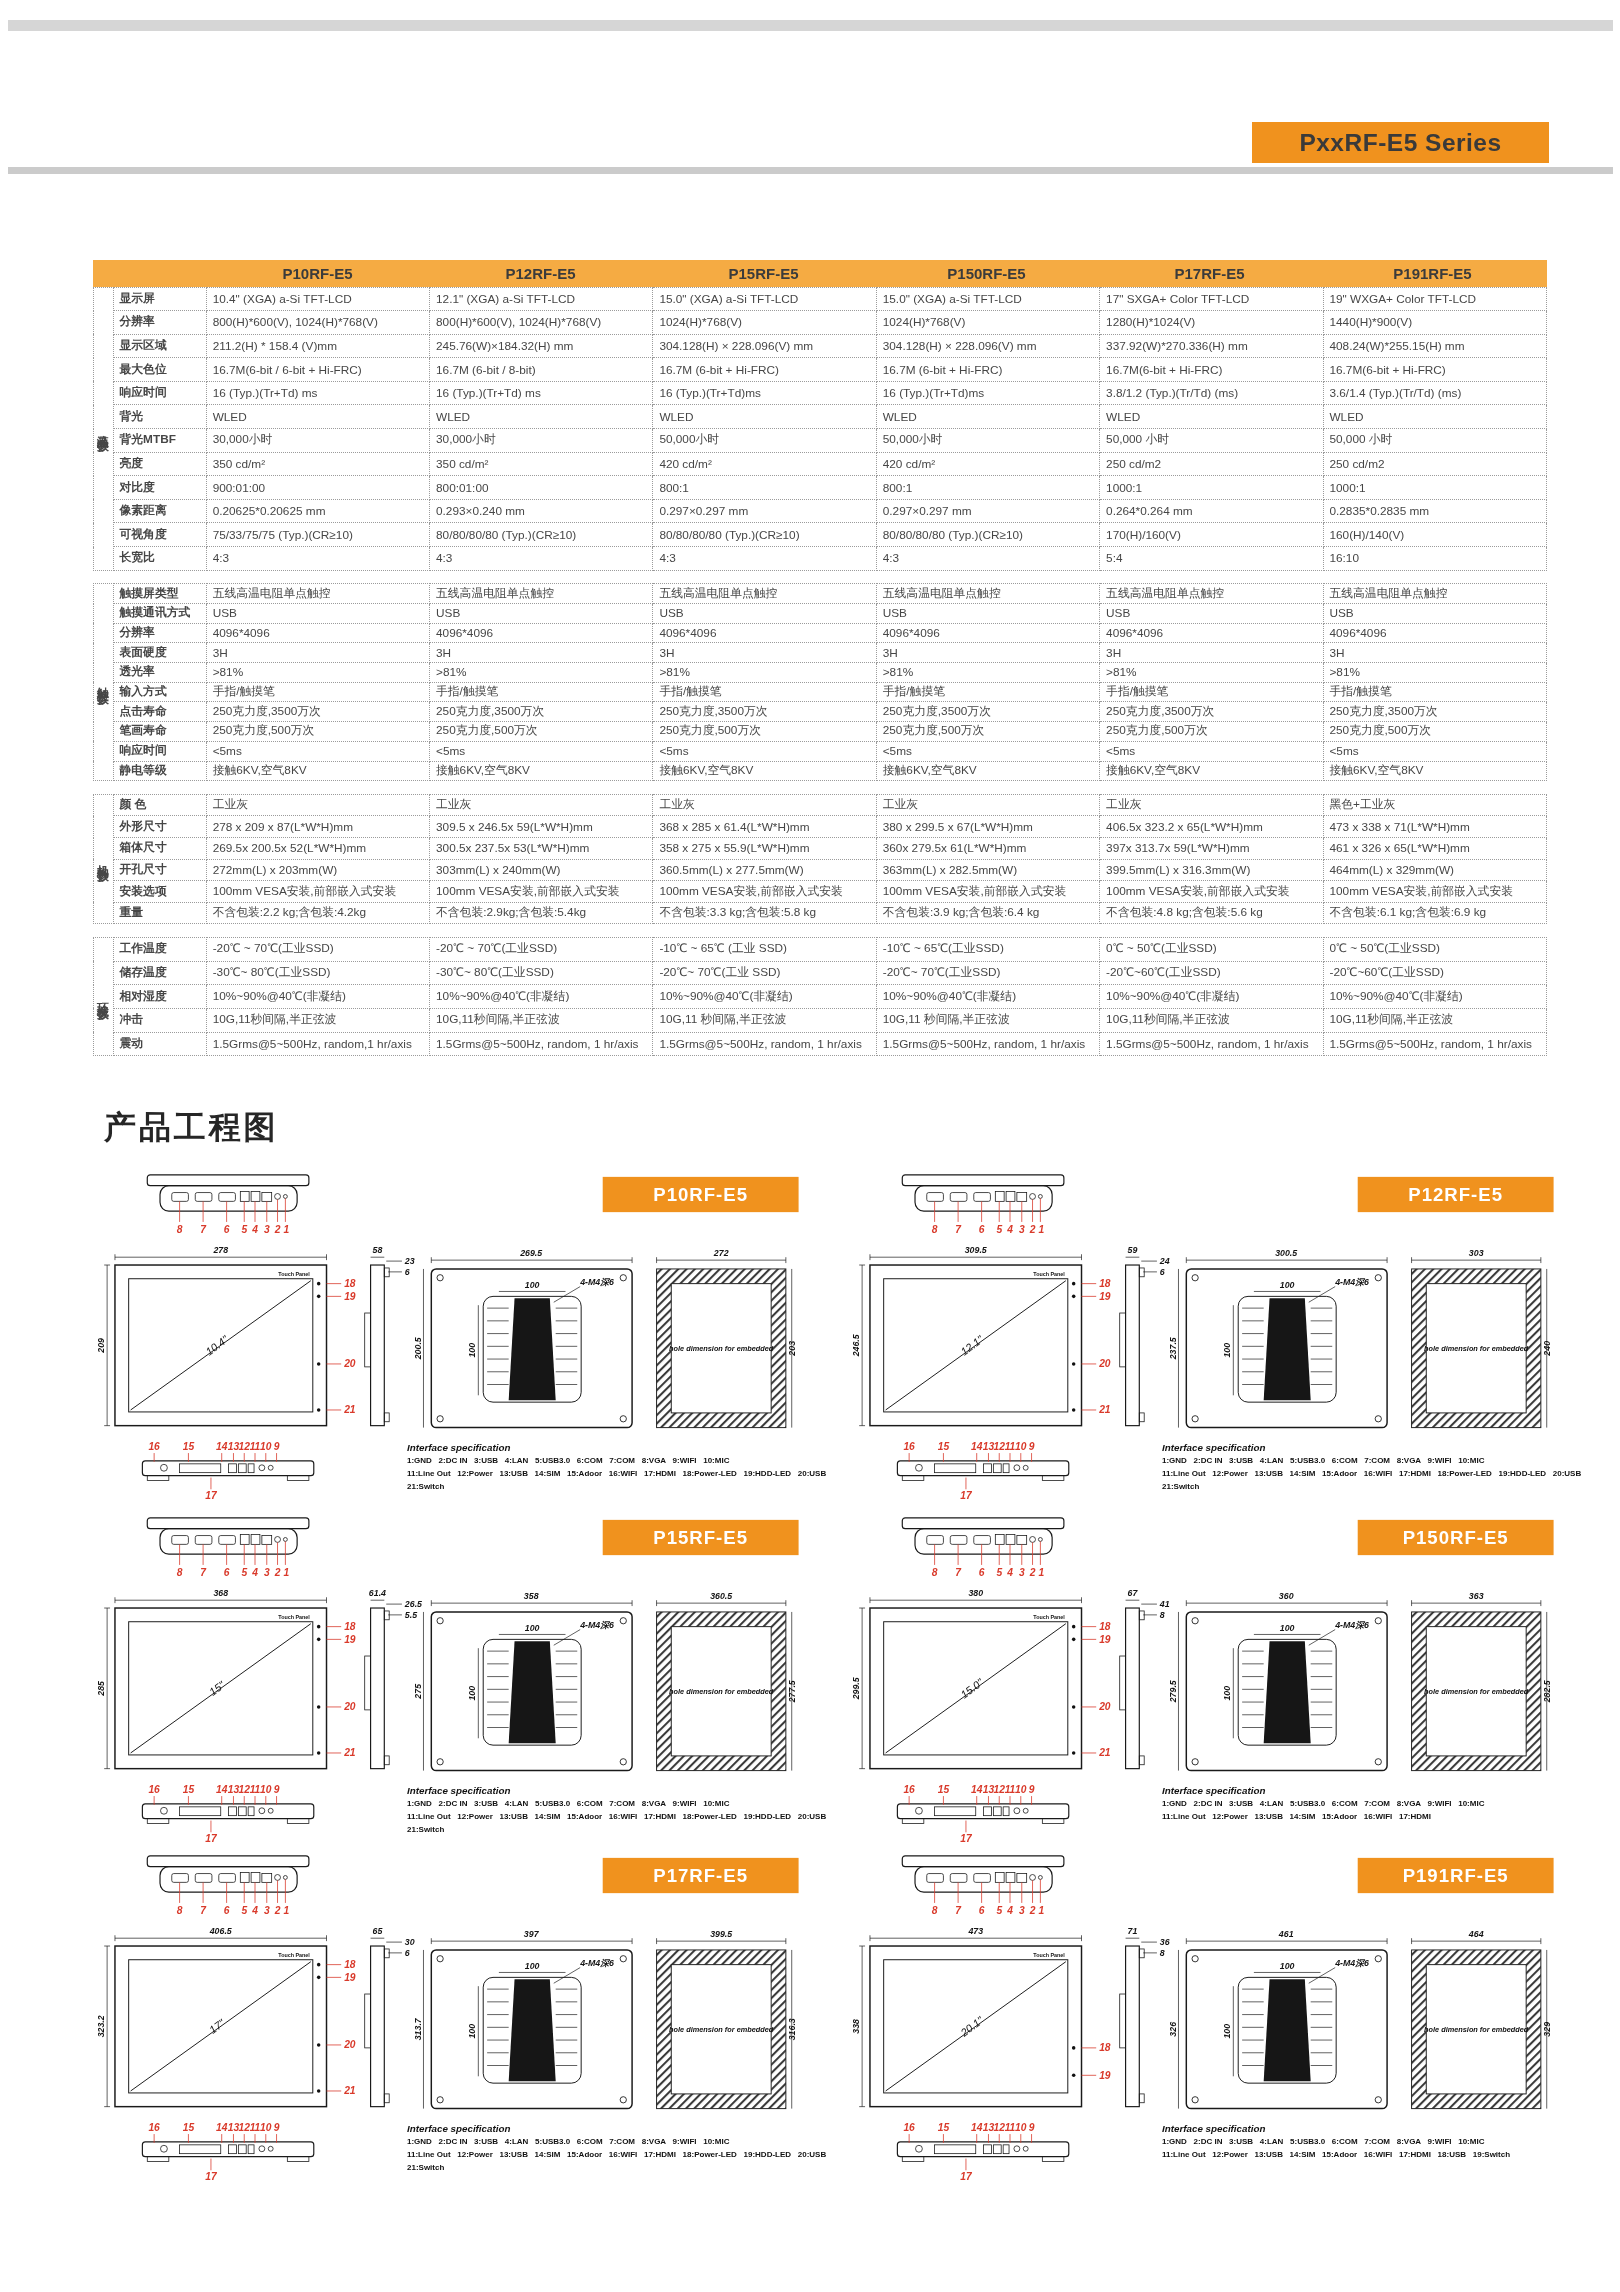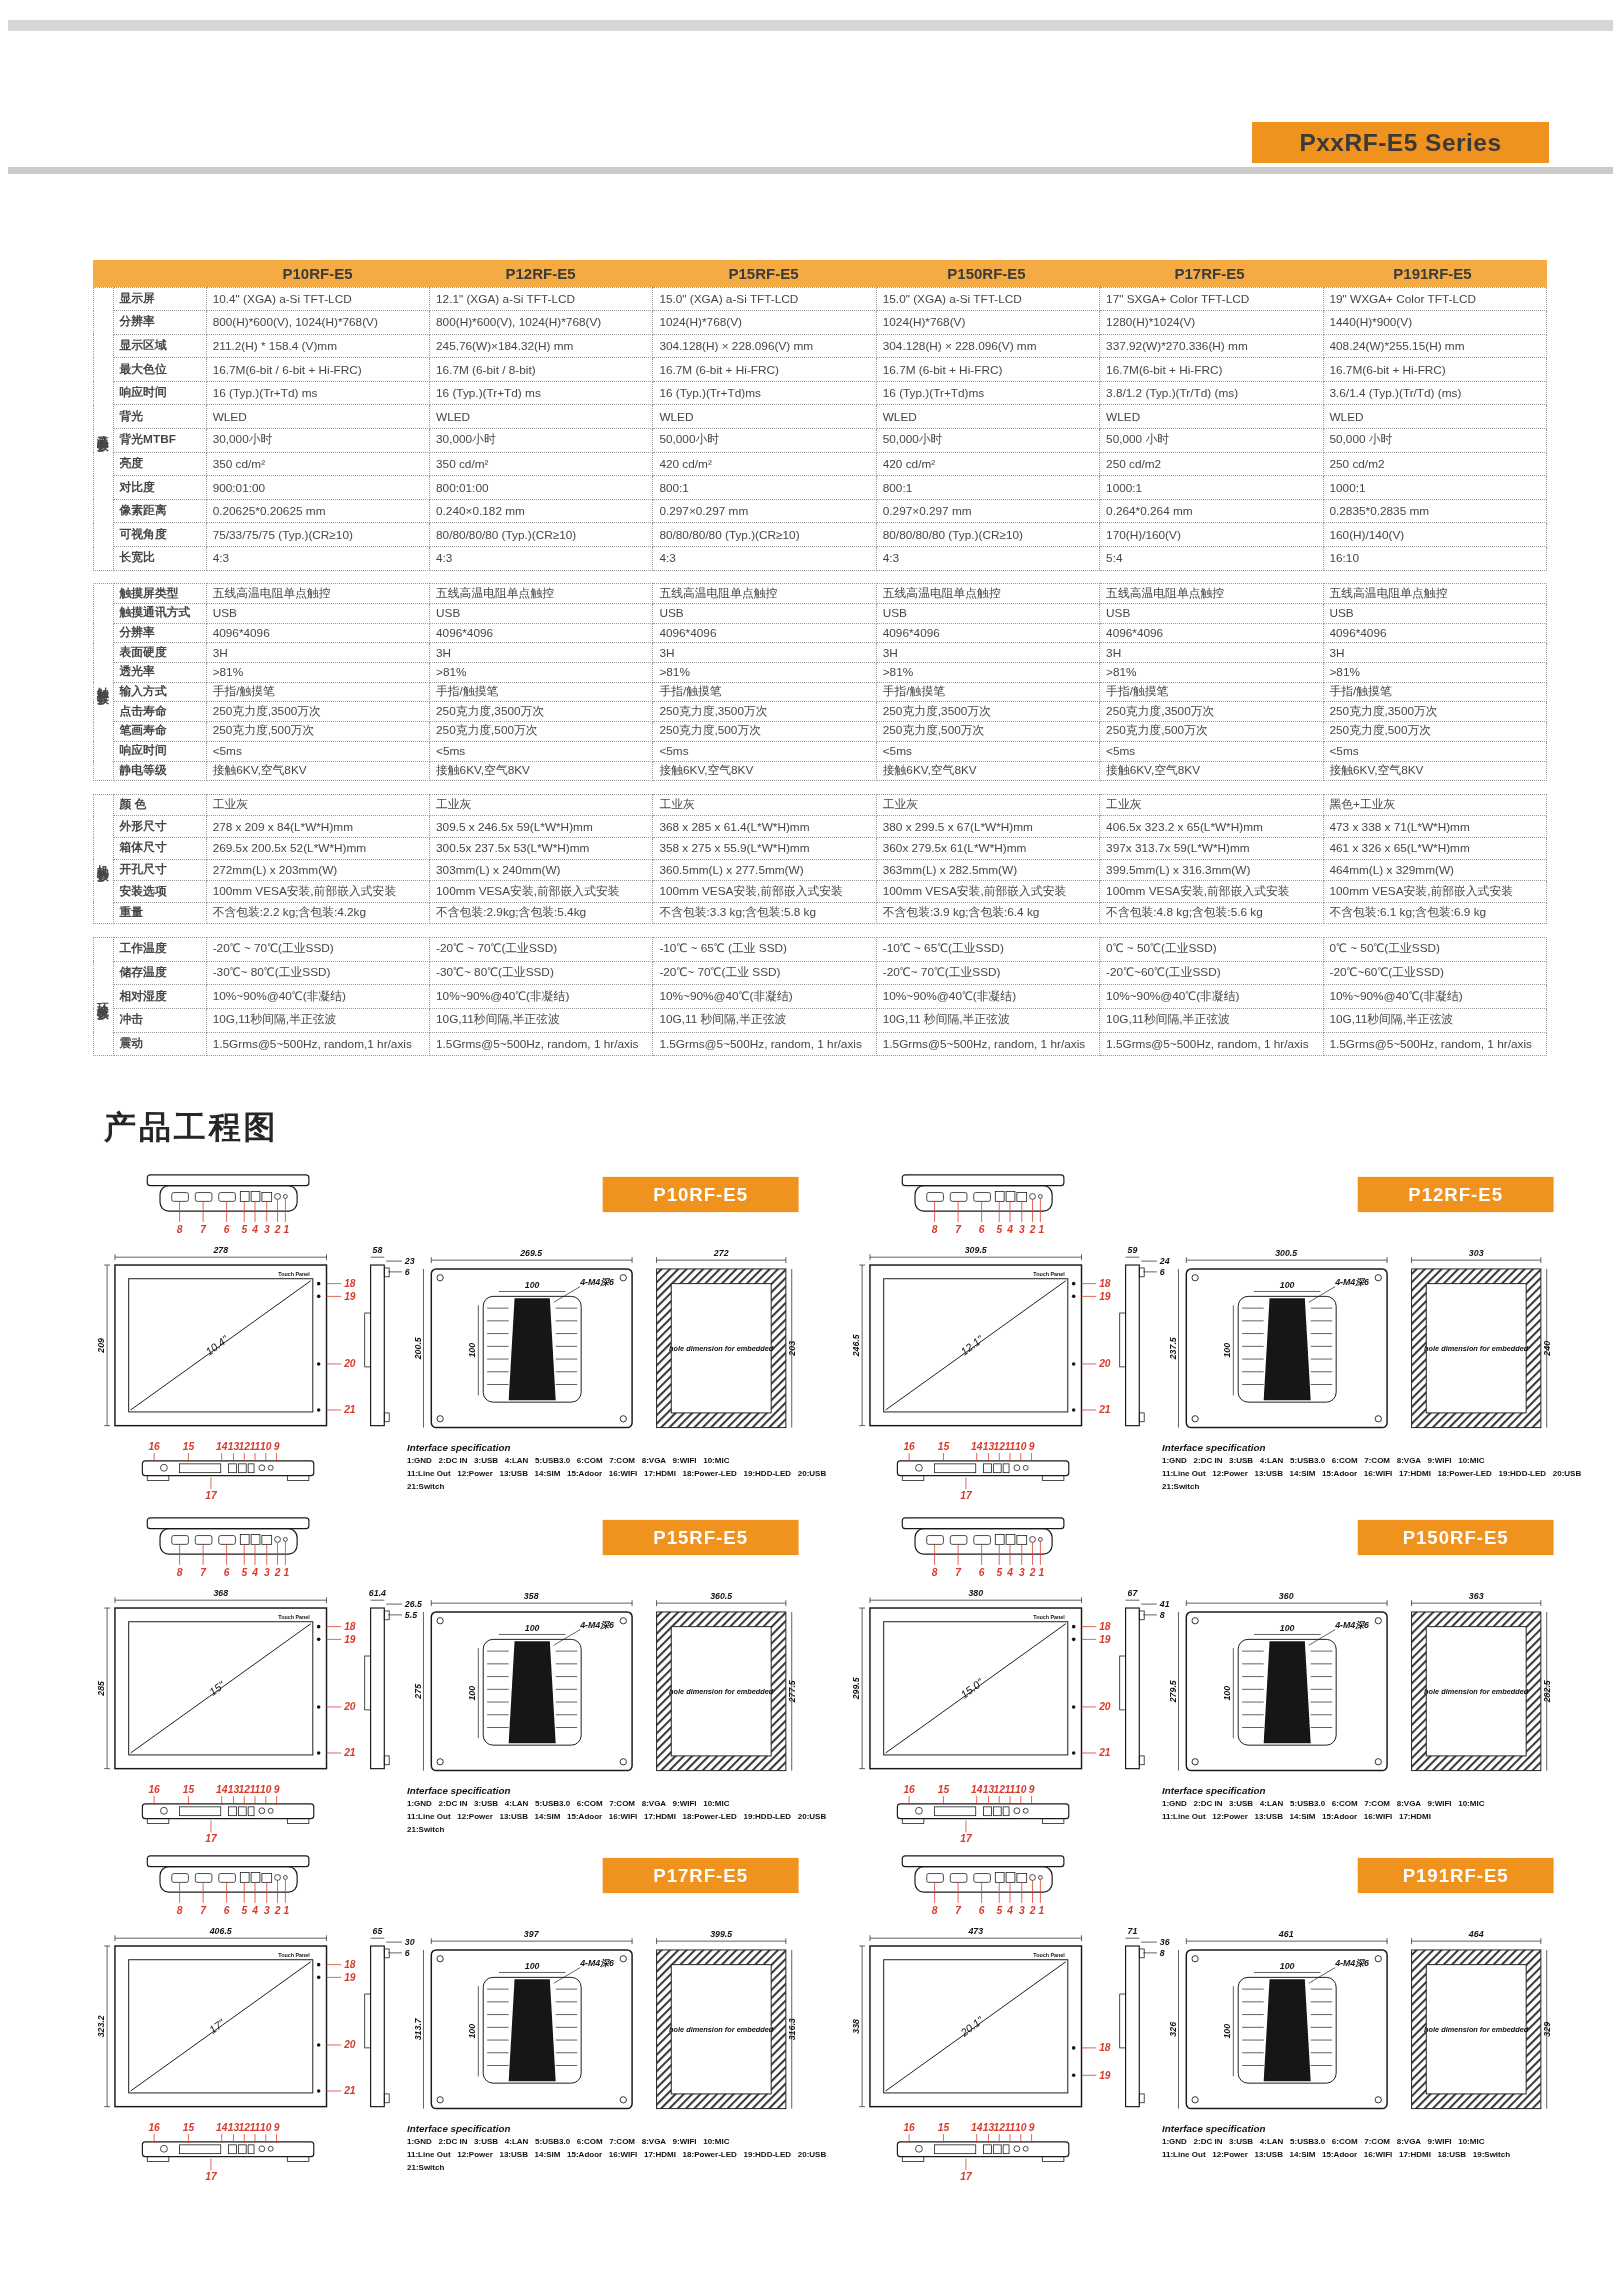--- a/index.html
+++ b/index.html
@@ -171,21 +171,21 @@
             <td class="val">900:01:00</td>
             <td class="val">800:01:00</td>
             <td class="val">800:1</td>
             <td class="val">800:1</td>
             <td class="val">1000:1</td>
             <td class="val">1000:1</td>
           </tr>
           <tr>
             <td class="lbl">像素距离</td>
             <td class="val">0.20625*0.20625 mm</td>
-            <td class="val">0.240×0.182 mm</td>
+            <td class="val">0.293×0.240 mm</td>
             <td class="val">0.297×0.297 mm</td>
             <td class="val">0.297×0.297 mm</td>
             <td class="val">0.264*0.264 mm</td>
             <td class="val">0.2835*0.2835 mm</td>
           </tr>
           <tr>
             <td class="lbl">可视角度</td>
             <td class="val">75/33/75/75 (Typ.)(CR≥10)</td>
             <td class="val">80/80/80/80 (Typ.)(CR≥10)</td>
             <td class="val">80/80/80/80 (Typ.)(CR≥10)</td>
@@ -326,21 +326,21 @@
             <td class="lbl">颜 色</td>
             <td class="val">工业灰</td>
             <td class="val">工业灰</td>
             <td class="val">工业灰</td>
             <td class="val">工业灰</td>
             <td class="val">工业灰</td>
             <td class="val">黑色+工业灰</td>
           </tr>
           <tr>
             <td class="lbl">外形尺寸</td>
-            <td class="val">278 x 209 x 84(L*W*H)mm</td>
+            <td class="val">278 x 209 x 87(L*W*H)mm</td>
             <td class="val">309.5 x 246.5x 59(L*W*H)mm</td>
             <td class="val">368 x 285 x 61.4(L*W*H)mm</td>
             <td class="val">380 x 299.5 x 67(L*W*H)mm</td>
             <td class="val">406.5x 323.2 x 65(L*W*H)mm</td>
             <td class="val">473 x 338 x 71(L*W*H)mm</td>
           </tr>
           <tr>
             <td class="lbl">箱体尺寸</td>
             <td class="val">269.5x 200.5x 52(L*W*H)mm</td>
             <td class="val">300.5x 237.5x 53(L*W*H)mm</td>

